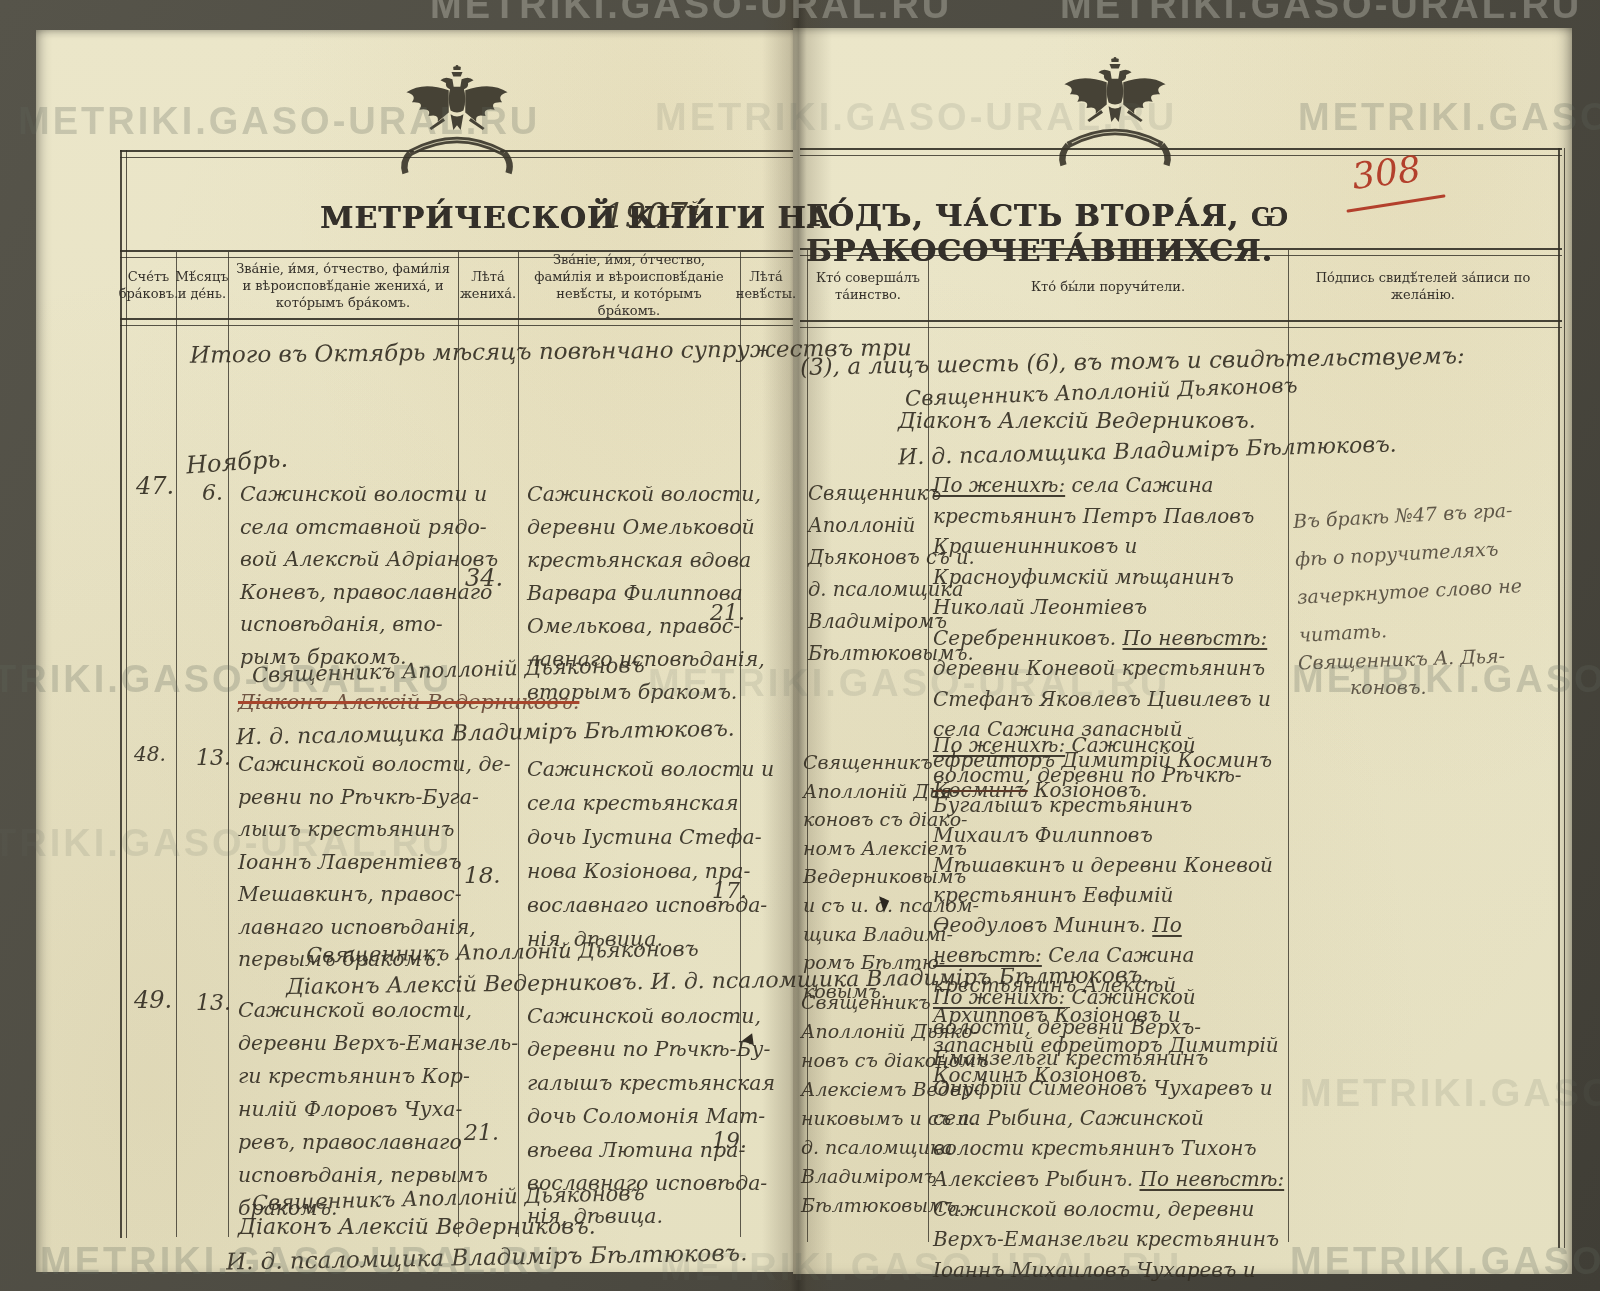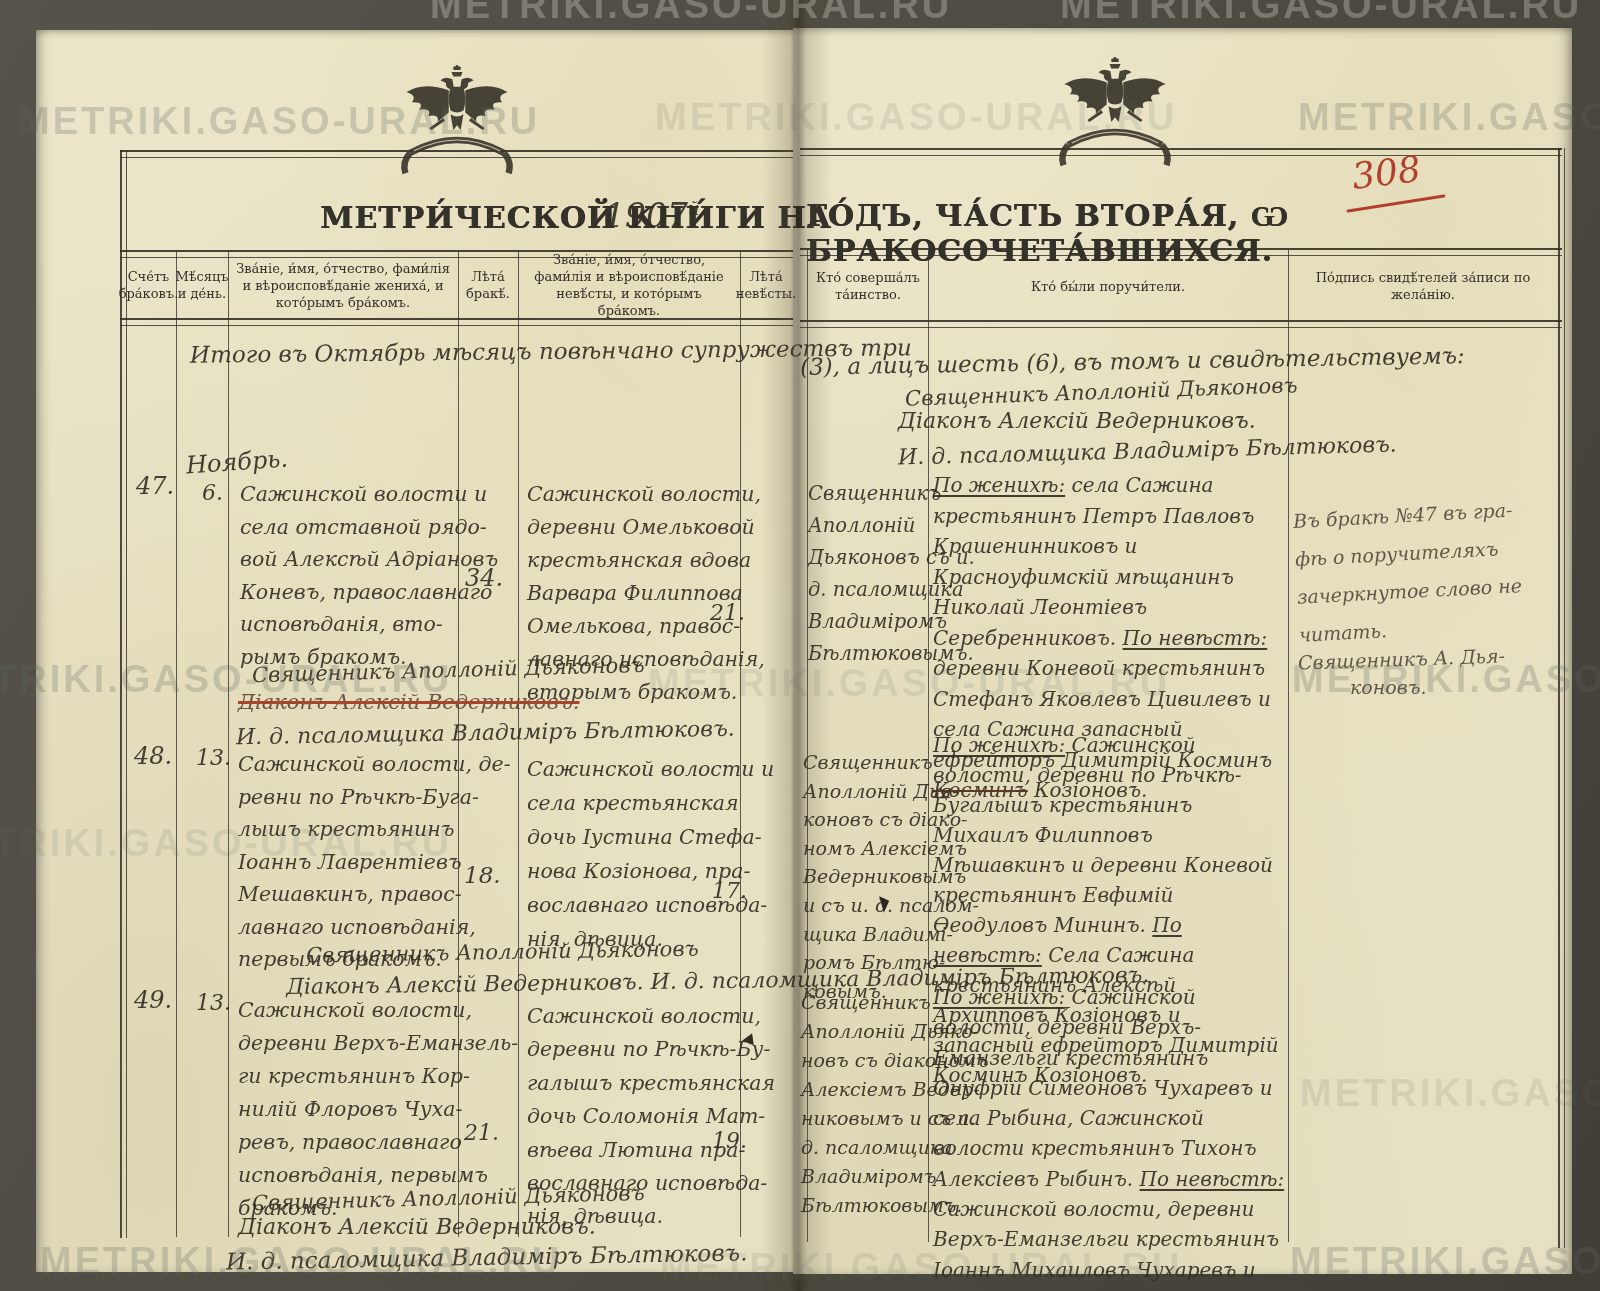--- a/index.html
+++ b/index.html
@@ -115,21 +115,21 @@
 
   <div class="title printed" style="left:320px;top:200px">МЕТРИ́ЧЕСКОЙ КНИ́ГИ НА</div>
   <div class="hw nowrap" style="left:604px;top:196px;font-size:33px"><span>1907</span><sup style="font-size:18px">й</sup></div>
   <div class="title printed" style="left:806px;top:198px">ГО́ДЪ, ЧА́СТЬ ВТОРА́Я, Ѡ БРАКОСОЧЕТА́ВШИХСЯ.</div>
   <div class="pagenum" style="left:1352px;top:152px">308</div>
   <div class="pagenum-line" style="left:1346px;top:202px"></div>
 
   <div class="colhead printed" style="left:122px;top:254px;width:53px;height:62px">Сче́тъ бра́ковъ.</div>
   <div class="colhead printed" style="left:177px;top:254px;width:50px;height:62px">Мѣ́сяцъ и де́нь.</div>
   <div class="colhead printed" style="left:236px;top:254px;width:214px;height:62px">Зва́ніе, и́мя, о́тчество, фами́лія и вѣроисповѣ́даніе жениха́, и кото́рымъ бра́комъ.</div>
-  <div class="colhead printed" style="left:459px;top:254px;width:58px;height:62px">Лѣта́ бракѣ́.</div>
+  <div class="colhead printed" style="left:459px;top:254px;width:58px;height:62px">Лѣта́ жениха́.</div>
   <div class="colhead printed" style="left:526px;top:254px;width:206px;height:62px">Зва́ніе, и́мя, о́тчество, фами́лія и вѣроисповѣ́даніе невѣ́сты, и кото́рымъ бра́комъ.</div>
   <div class="colhead printed" style="left:740px;top:254px;width:52px;height:62px">Лѣта́ невѣ́сты.</div>
   <div class="colhead printed" style="left:810px;top:256px;width:116px;height:60px">Кто́ соверша́лъ та́инство.</div>
   <div class="colhead printed" style="left:940px;top:256px;width:336px;height:60px">Кто́ бы́ли поручи́тели.</div>
   <div class="colhead printed" style="left:1298px;top:256px;width:250px;height:60px">По́дпись свидѣ́телей за́писи по жела́нію.</div>
 
   <div class="hw nowrap" style="left:190px;top:338px;font-size:23px;transform:rotate(-0.6deg)">Итого въ Октябрь мѣсяцъ повѣнчано супружествъ три</div>
   <div class="hw nowrap" style="left:800px;top:348px;font-size:23px;transform:rotate(-1deg)">(3), а лицъ шесть (6), въ томъ и свидѣтельствуемъ:</div>
   <div class="hw nowrap" style="left:905px;top:380px;font-size:21px;transform:rotate(-2deg)">Священникъ Аполлоній Дьяконовъ</div>
   <div class="hw nowrap" style="left:898px;top:408px;font-size:22px">Діаконъ Алексій Ведерниковъ.</div>
@@ -163,21 +163,21 @@
 Владиміромъ
 Бѣлтюковымъ.</div>
   <div class="hw" style="left:933px;top:470px;width:352px;font-size:20px;line-height:30.5px"><span class="hw-underline">По женихѣ:</span><span> села Сажина крестьянинъ Петръ Павловъ Крашенинниковъ и Красноуфимскій мѣщанинъ Николай Леонтіевъ Серебренниковъ. </span><span class="hw-underline">По невѣстѣ:</span><span> деревни Коневой крестьянинъ Стефанъ Яковлевъ Цивилевъ и села Сажина запасный ефрейторъ Димитрій Косминъ </span><span class="hw-strike">Косминъ</span><span> Козіоновъ.</span></div>
   <div class="hw pre" style="left:1296px;top:496px;font-size:19px;line-height:38px;transform:rotate(-3deg);color:rgba(70,62,50,0.85)">Въ бракѣ №47 въ гра-
 фѣ о поручителяхъ
 зачеркнутое слово не
 читать.</div>
   <div class="hw nowrap" style="left:1298px;top:648px;font-size:19px;transform:rotate(-2deg);color:rgba(70,62,50,0.85)">Священникъ А. Дья-</div>
   <div class="hw nowrap" style="left:1350px;top:676px;font-size:19px;color:rgba(70,62,50,0.85)">коновъ.</div>
 
-  <div class="hw" style="left:134px;top:742px;font-size:24px">48.</div>
+  <div class="hw" style="left:134px;top:742px;font-size:20px">48.</div>
   <div class="hw" style="left:196px;top:745px;font-size:22px">13.</div>
   <div class="hw pre" style="left:238px;top:748px;font-size:20.5px;line-height:32.5px">Сажинской волости, де-
 ревни по Рѣчкѣ-Буга-
 лышъ крестьянинъ
 Іоаннъ Лаврентіевъ
 Мешавкинъ, правос-
 лавнаго исповѣданія,
 первымъ бракомъ.</div>
   <div class="hw" style="left:464px;top:862px;font-size:23px">18.</div>
   <div class="hw pre" style="left:527px;top:752px;font-size:20.5px;line-height:34px">Сажинской волости и

